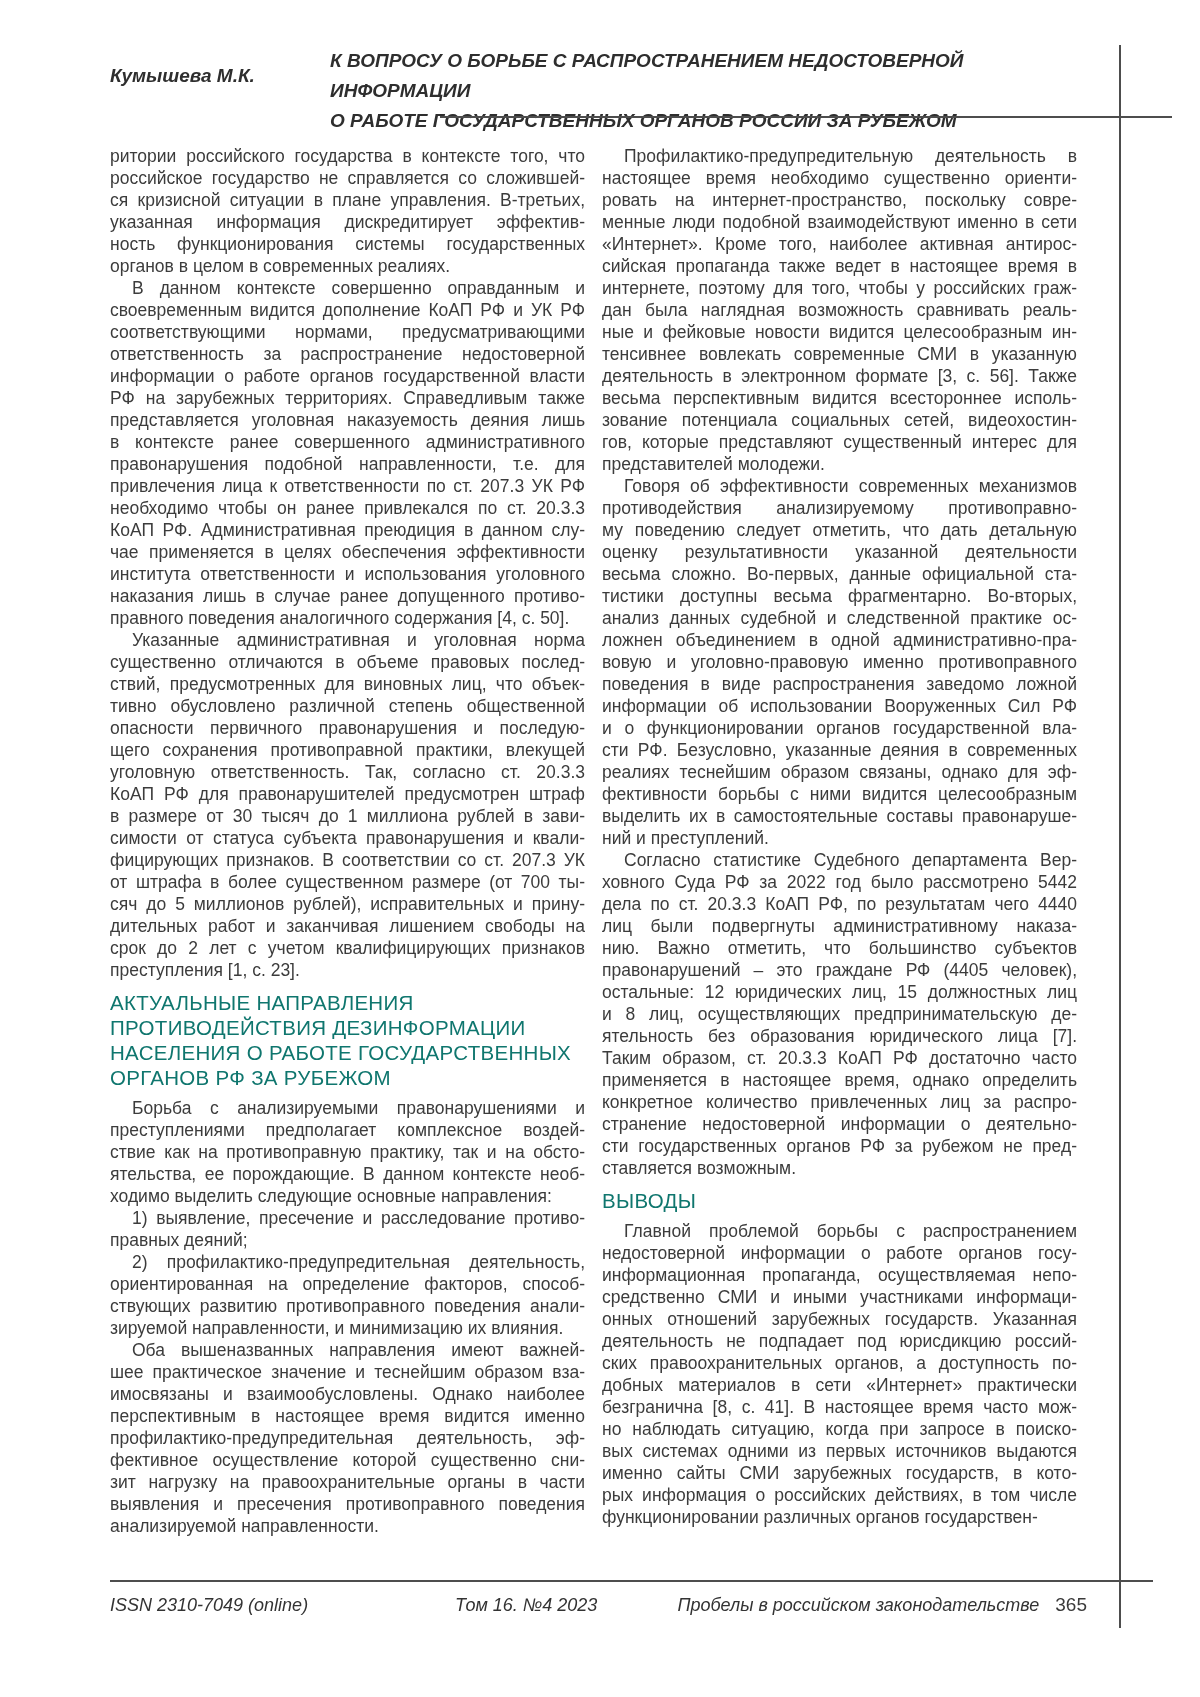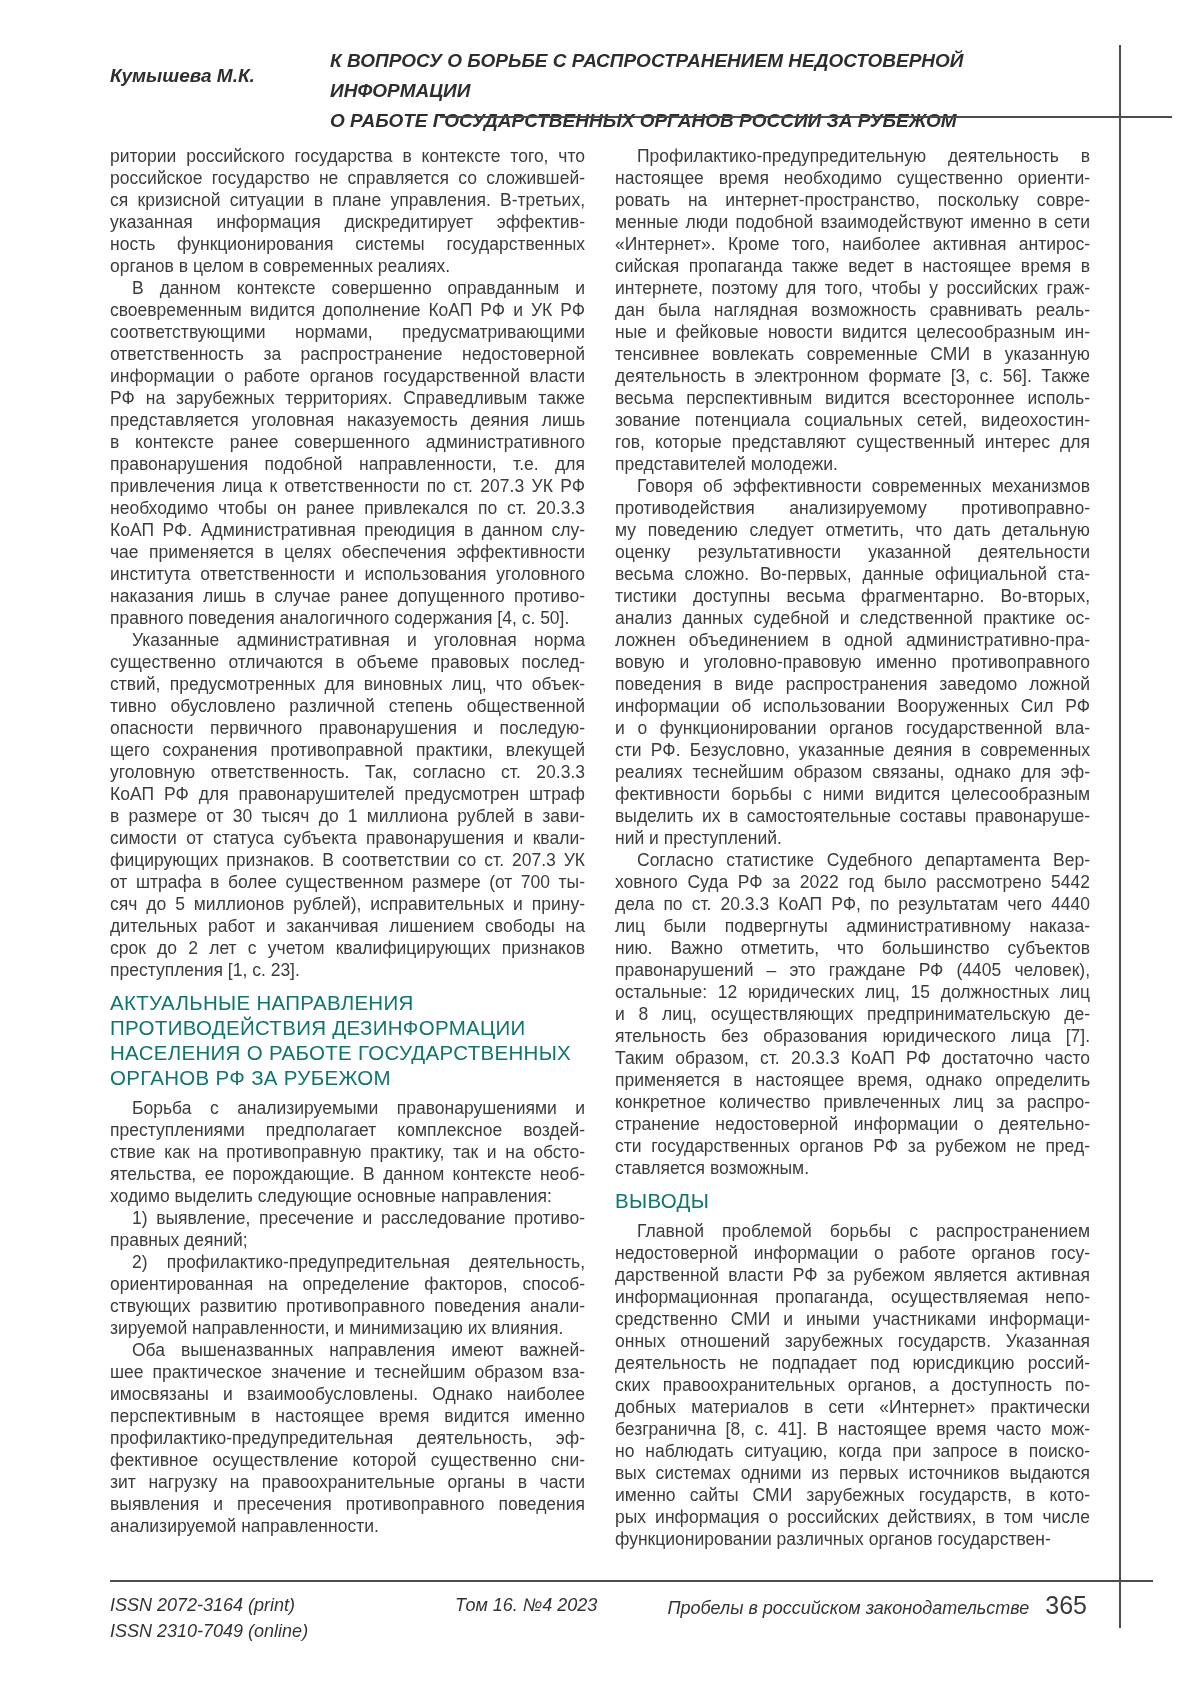--- a/index.html
+++ b/index.html
@@ -26,21 +26,21 @@
     position:absolute; left:440px; top:116px; width:732px; height:2px;
     background:var(--rule);
   }
   .vertical-rule{
     position:absolute; left:1119px; top:45px; width:2px; height:1583px;
     background:var(--rule);
   }
   
   .columns{
     position:absolute; left:110px; top:145px; width:980px;
-    display:flex; gap:30px;
+    display:flex; gap:17px;
   }
   .col{width:475px;}
   .para{font-size:17.5px; line-height:22px;}
   .line{white-space:nowrap; overflow:visible; text-align:left;}
   .line.j{text-align:justify; text-align-last:justify;}
   .line.ind{text-indent:22px;}
   .heading{
     font-size:20.5px; line-height:25px; margin:9px 0 7px 0;
     letter-spacing:0.3px; color:#0f766e;
   }
@@ -52,21 +52,21 @@
   }
   .footer{
     position:absolute; left:110px; top:1592px; width:977px;
     display:flex; align-items:flex-start;
     font-size:18px; font-style:italic; color:#333; line-height:26px;
   }
   .footer-issn{width:345px; flex:0 0 345px;}
   .footer-volume{flex:1 1 auto; text-align:left;}
   .footer-journal{flex:0 0 auto; text-align:right; white-space:nowrap;}
   .footer-pagenum{
-    font-style:normal; margin-left:16px; font-size:25px; color:#3a3a3a;
+    font-style:normal; margin-left:16px; font-size:19px; color:#3a3a3a;
     display:inline-block;
   }
 </style>
 </head>
 <body>
 
 <div class="page">
 
   <div class="author">Кумышева М.К.</div>
 
@@ -212,42 +212,40 @@
           <div class="line j">странение недостоверной информации о деятельно-</div>
           <div class="line j">сти государственных органов РФ за рубежом не пред-</div>
           <div class="line">ставляется возможным.</div>
         </div>
         <div class="heading">
           <div class="line">ВЫВОДЫ</div>
         </div>
         <div class="para">
           <div class="line j ind">Главной проблемой борьбы с распространением</div>
           <div class="line j">недостоверной информации о работе органов госу-</div>
-          <div class="line j">дарственной власти РФ за рубежом является активная</div>
           <div class="line j">информационная пропаганда, осуществляемая непо-</div>
           <div class="line j">средственно СМИ и иными участниками информаци-</div>
           <div class="line j">онных отношений зарубежных государств. Указанная</div>
           <div class="line j">деятельность не подпадает под юрисдикцию россий-</div>
           <div class="line j">ских правоохранительных органов, а доступность по-</div>
           <div class="line j">добных материалов в сети «Интернет» практически</div>
           <div class="line j">безгранична [8, с. 41]. В настоящее время часто мож-</div>
           <div class="line j">но наблюдать ситуацию, когда при запросе в поиско-</div>
           <div class="line j">вых системах одними из первых источников выдаются</div>
           <div class="line j">именно сайты СМИ зарубежных государств, в кото-</div>
           <div class="line j">рых информация о российских действиях, в том числе</div>
           <div class="line">функционировании различных органов государствен-</div>
         </div>
       </div>
   </div>
 
   <div class="footer-rule"></div>
 
   <div class="footer">
     <div class="footer-issn">
-      <div>ISSN 2072-3164 (print)</div>
       <div>ISSN 2310-7049 (online)</div>
     </div>
     <div class="footer-volume">Том 16. №4 2023</div>
     <div class="footer-journal">
       <span>Пробелы в российском законодательстве</span><span class="footer-pagenum">365</span>
     </div>
   </div>
 
 </div>
 

